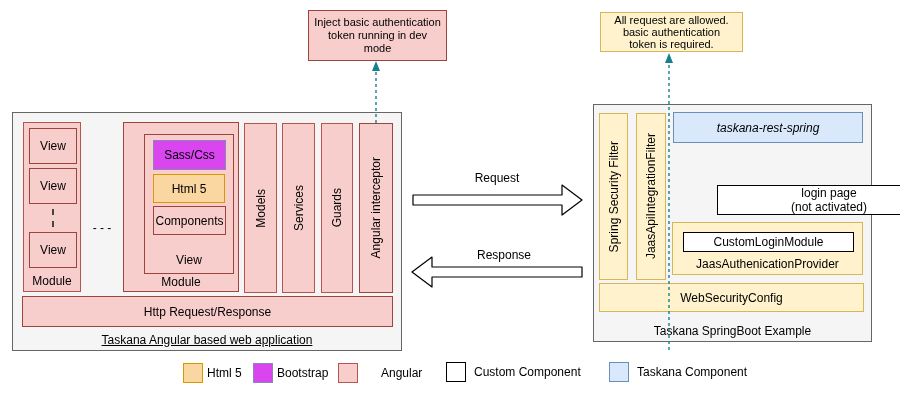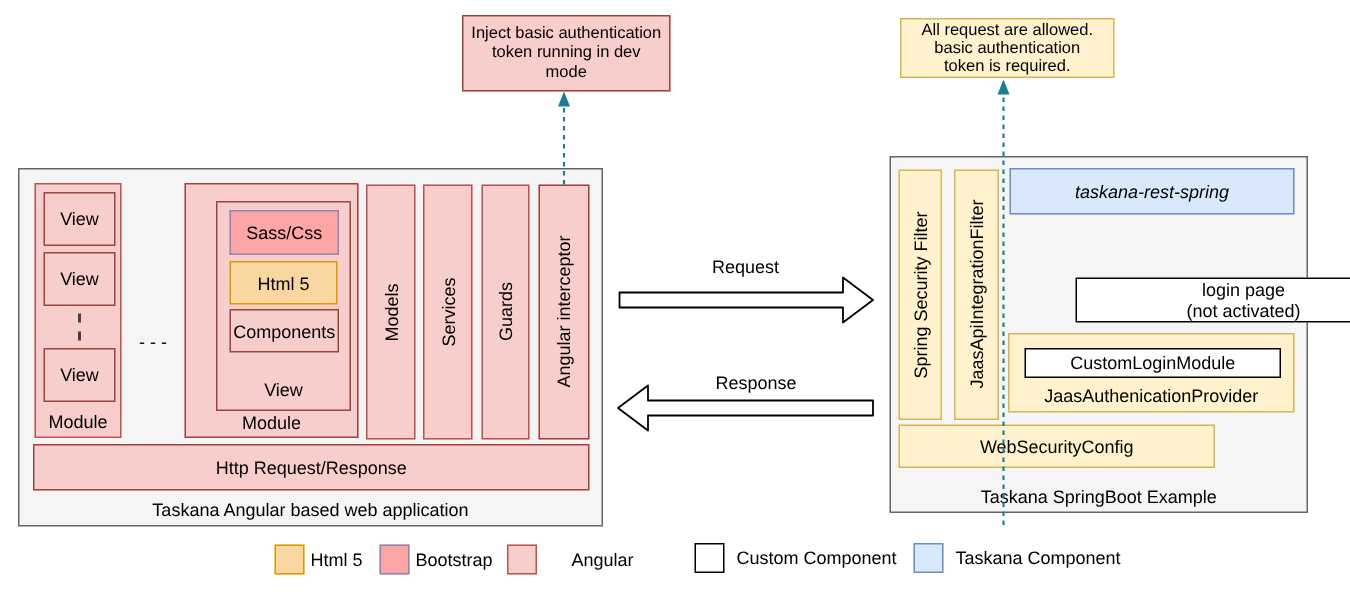--- a/index.html
+++ b/index.html
@@ -5,21 +5,21 @@
   html,body{margin:0;padding:0;background:#fff;}
   .canvas{position:relative;width:900px;height:403px;background:#ffffff;
           font-family:"Liberation Sans",sans-serif;font-size:12px;color:#000;overflow:hidden;}
   .abs{position:absolute;box-sizing:border-box;}
   .center{display:flex;align-items:center;justify-content:center;}
   .pink{background:#F8CECC;border:1px solid #B85450;}
   .pinkd{background:#F8CECC;border:1px solid #9E443F;}
   .yellow{background:#FFF2CC;border:1px solid #D6B656;}
   .blue{background:#DAE8FC;border:1px solid #6C8EBF;font-style:italic;}
   .whitebox{background:#FFFFFF;border:1px solid #000000;}
-  .purple{background:#fca5a5;border:1px solid #8A87B6;}
+  .purple{background:#d946ef;border:1px solid #8A87B6;}
   .orange{background:#FAD7A0;border:1px solid #D79B00;}
   .graybox{background:#F5F5F5;border:1.5px solid #666666;}
   .vtext{writing-mode:vertical-rl;transform:rotate(180deg);white-space:nowrap;}
   .note{font-size:11px;line-height:13px;flex-direction:column;}
   .legend-item{position:absolute;display:flex;align-items:center;height:21px;}
   .swatch{width:20px;height:20px;box-sizing:border-box;flex:0 0 auto;}
   .lg-gap1{gap:4px;} .lg-gap2{gap:8px;}
   .vdots{border-left:2px dashed #444;width:0;}
   svg{display:block;}
   .overlay{position:absolute;left:0;top:0;pointer-events:none;}
@@ -70,21 +70,21 @@
     <span class="vtext">Services</span>
   </div>
   <div class="abs pink center" style="left:321px;top:123px;width:32px;height:170px;">
     <span class="vtext">Guards</span>
   </div>
   <div class="abs pinkd center" style="left:359px;top:123px;width:34px;height:170px;">
     <span class="vtext">Angular interceptor</span>
   </div>
 
   <div class="abs pinkd center" style="left:22px;top:296px;width:371px;height:31px;">Http Request/Response</div>
-  <div class="abs center" style="left:12px;top:332px;width:390px;height:15px;">Taskana Angular based web application</div>
+  <div class="abs center" style="left:12px;top:332px;width:390px;height:15px;text-decoration:underline;">Taskana Angular based web application</div>
 
   <div class="abs center" style="left:437px;top:170px;width:120px;height:15px;">Request</div>
   <div class="abs center" style="left:444px;top:247px;width:120px;height:15px;">Response</div>
 
   <div class="abs graybox" style="left:593px;top:104px;width:279px;height:238px;"></div>
 
   <div class="abs yellow center" style="left:599px;top:113px;width:29px;height:167px;">
     <span class="vtext">Spring Security Filter</span>
   </div>
   <div class="abs yellow center" style="left:636px;top:113px;width:30px;height:167px;">
@@ -96,37 +96,37 @@
   <div class="abs whitebox note center" style="left:672px;top:185px;width:224px;height:30px;font-size:12px;line-height:14px;margin-left:45px;">
     <div>login page</div>
     <div>(not activated)</div>
   </div>
 
   <div class="abs yellow" style="left:672px;top:222px;width:191px;height:53px;">
     <div class="abs whitebox center" style="left:10px;top:9px;width:171px;height:20px;">CustomLoginModule</div>
     <div class="abs center" style="left:0;right:0;bottom:3px;height:15px;">JaasAuthenicationProvider</div>
   </div>
 
-  <div class="abs yellow center" style="left:599px;top:283px;width:211px;height:29px;">WebSecurityConfig</div>
+  <div class="abs yellow center" style="left:599px;top:283px;width:265px;height:29px;">WebSecurityConfig</div>
 
   <div class="abs center" style="left:593px;top:323px;width:279px;height:15px;">Taskana SpringBoot Example</div>
 
   <div class="legend-item lg-gap1" style="left:183px;top:362px;">
     <span class="swatch orange"></span>
     <span>Html 5</span>
   </div>
   <div class="legend-item lg-gap1" style="left:253px;top:362px;">
     <span class="swatch purple"></span>
     <span>Bootstrap</span>
   </div>
   <div class="legend-item lg-gap1" style="left:338px;top:362px;gap:23px;">
     <span class="swatch pink"></span>
     <span>Angular</span>
   </div>
-  <div class="legend-item lg-gap2" style="left:463px;top:361px;">
+  <div class="legend-item lg-gap2" style="left:446px;top:361px;">
     <span class="swatch whitebox"></span>
     <span>Custom Component</span>
   </div>
   <div class="legend-item lg-gap2" style="left:609px;top:361px;">
     <span class="swatch blue"></span>
     <span>Taskana Component</span>
   </div>
 
   <svg class="overlay" width="900" height="403" viewBox="0 0 900 403">
 

